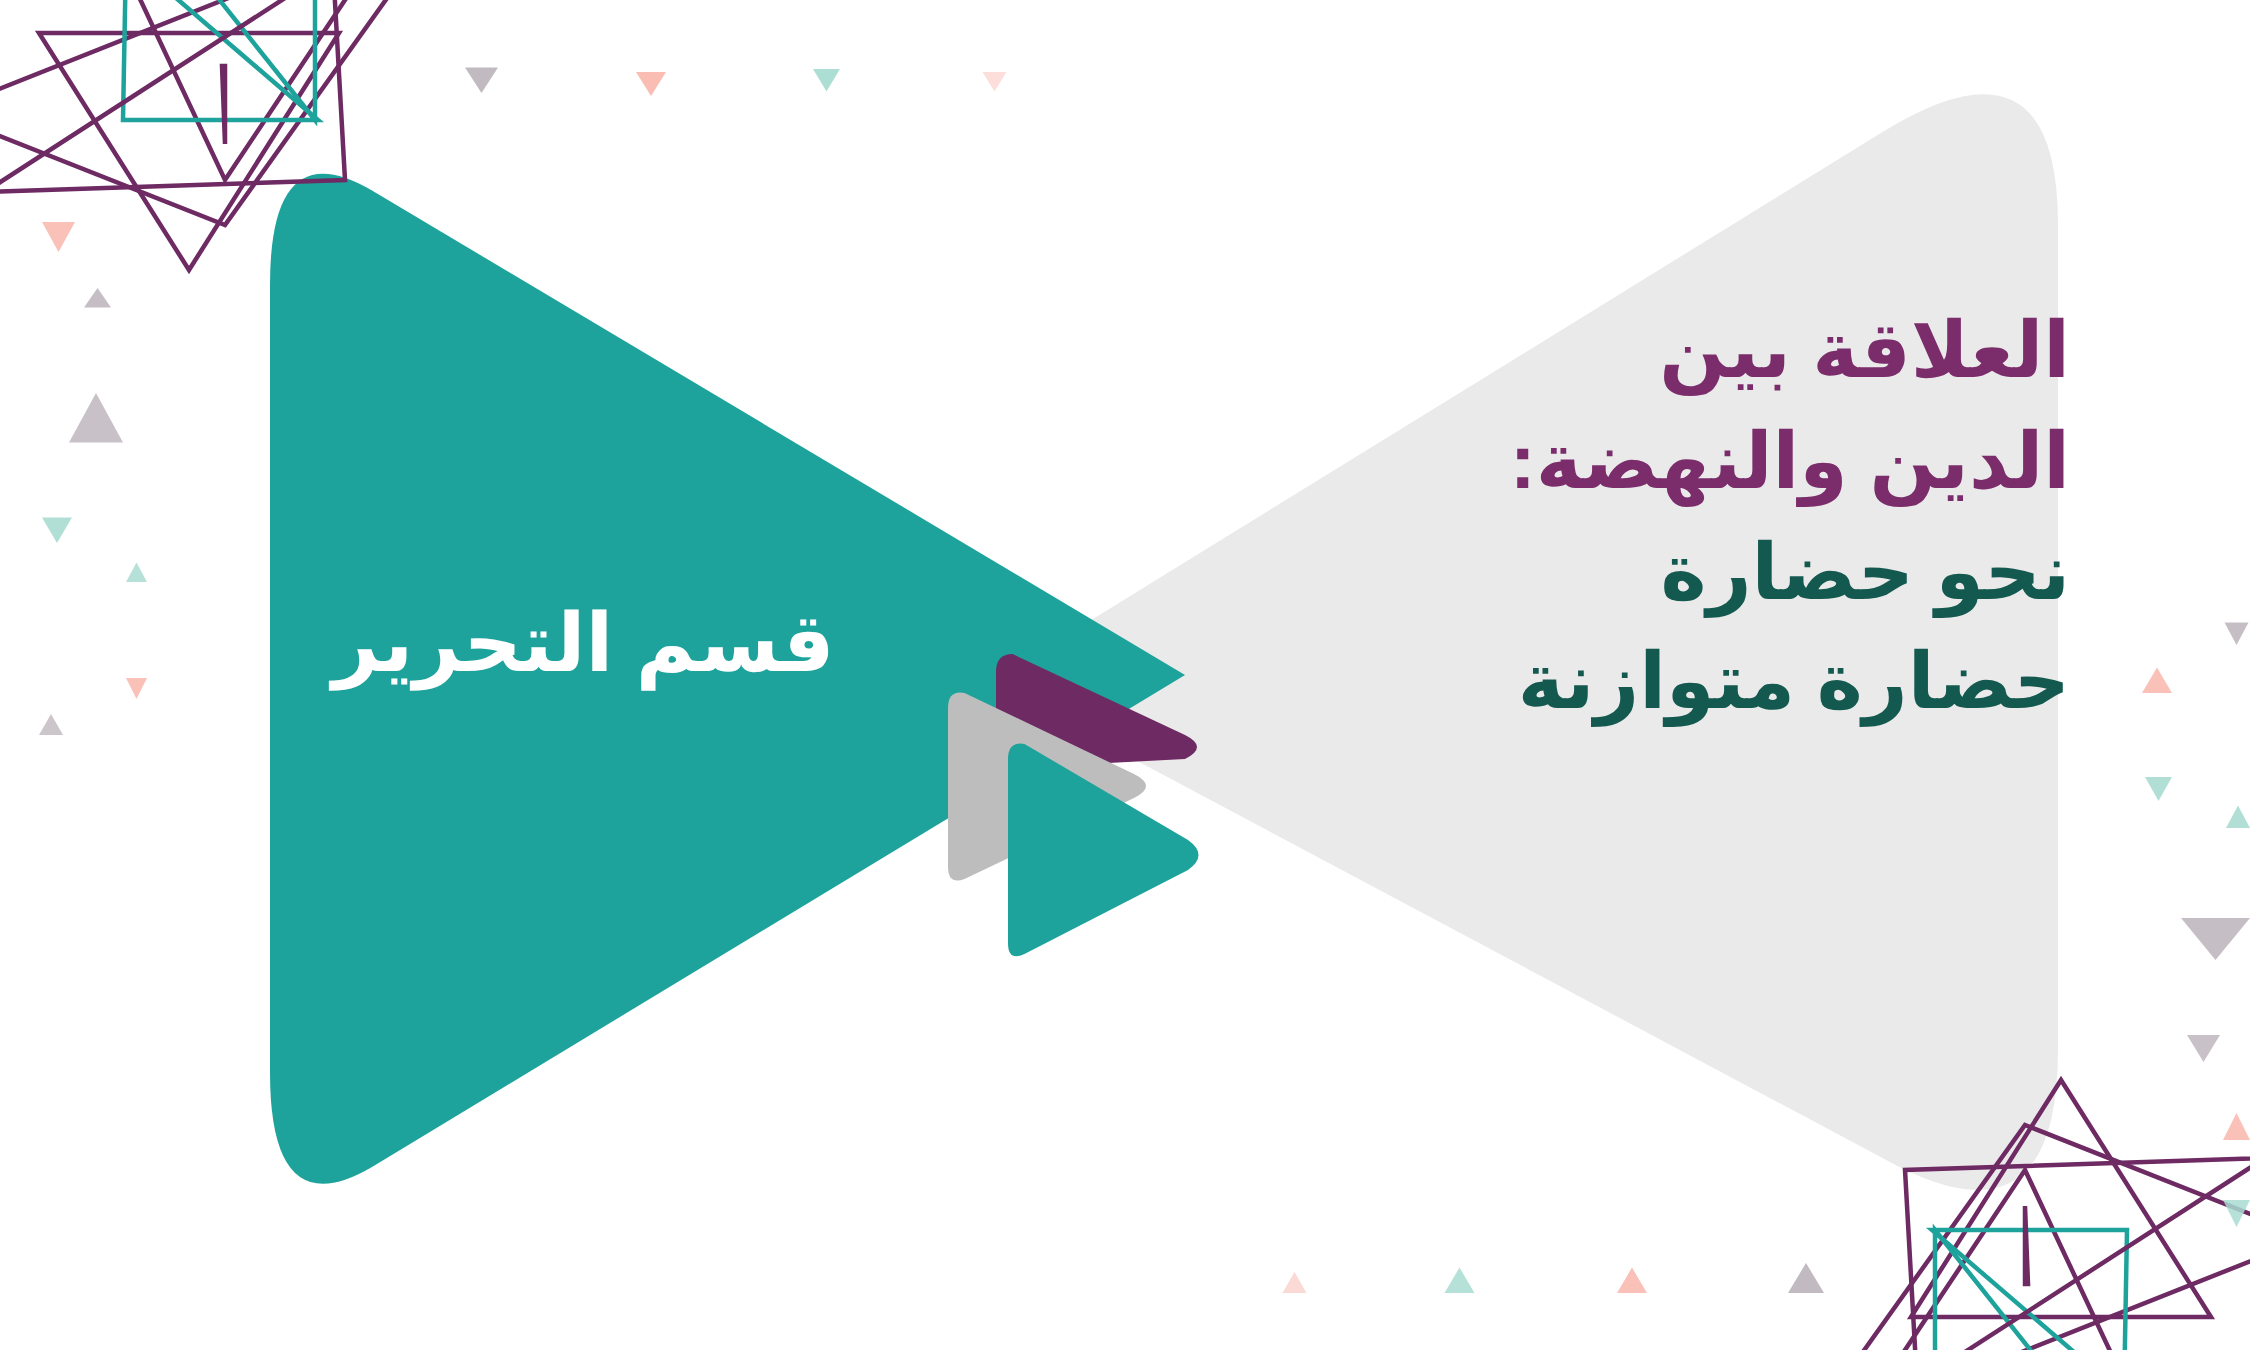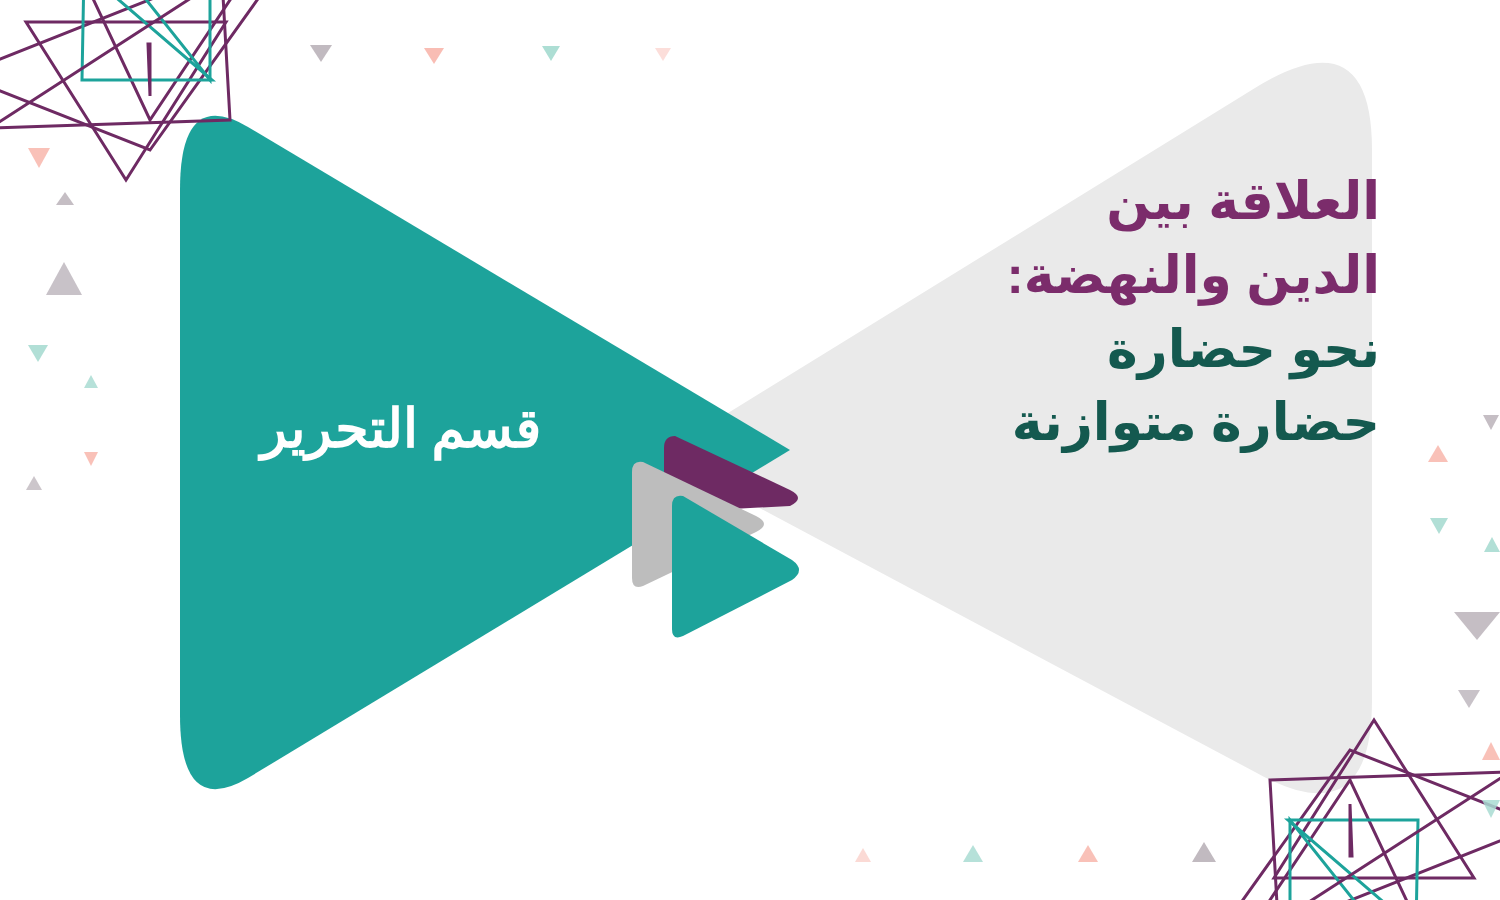--- a/index.html
+++ b/index.html
@@ -28,38 +28,37 @@
   #shapes-layer { z-index: 2; }
   #logo-layer { z-index: 4; }
 
   .text-layer {
     position: absolute;
     z-index: 3;
   }
 
   
   #dept-label {
-    left: 186px;
+    left: 174px;
     top: 396px;
     width: 430px;
     text-align: center;
     color: #ffffff;
     font-size: 54px;
     font-weight: 700;
     line-height: 1.25;
     direction: rtl;
     white-space: nowrap;
     letter-spacing: 0.5px;
-    font-family: Liberation Serif, serif;
   }
 
   
   #title-block {
     right: 120px;
-    top: 165px;
+    top: 198px;
     width: 520px;
     direction: rtl;
     line-height: 1.42;
   }
   #title-block .tline {
     display: block;
     font-size: 52px;
     font-weight: 700;
     white-space: nowrap;
     letter-spacing: 0.5px;

